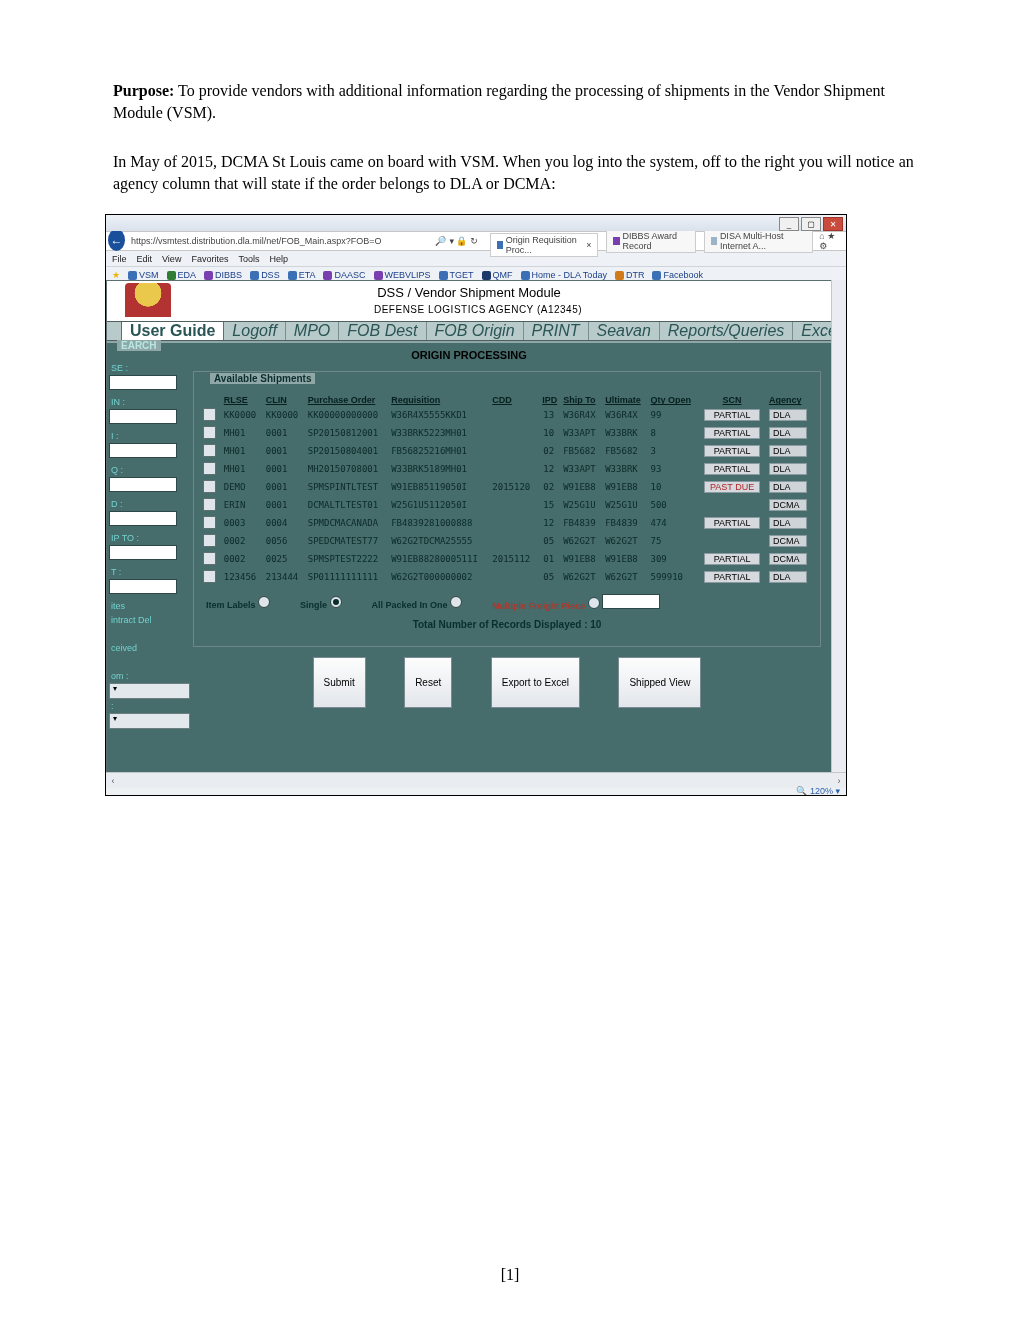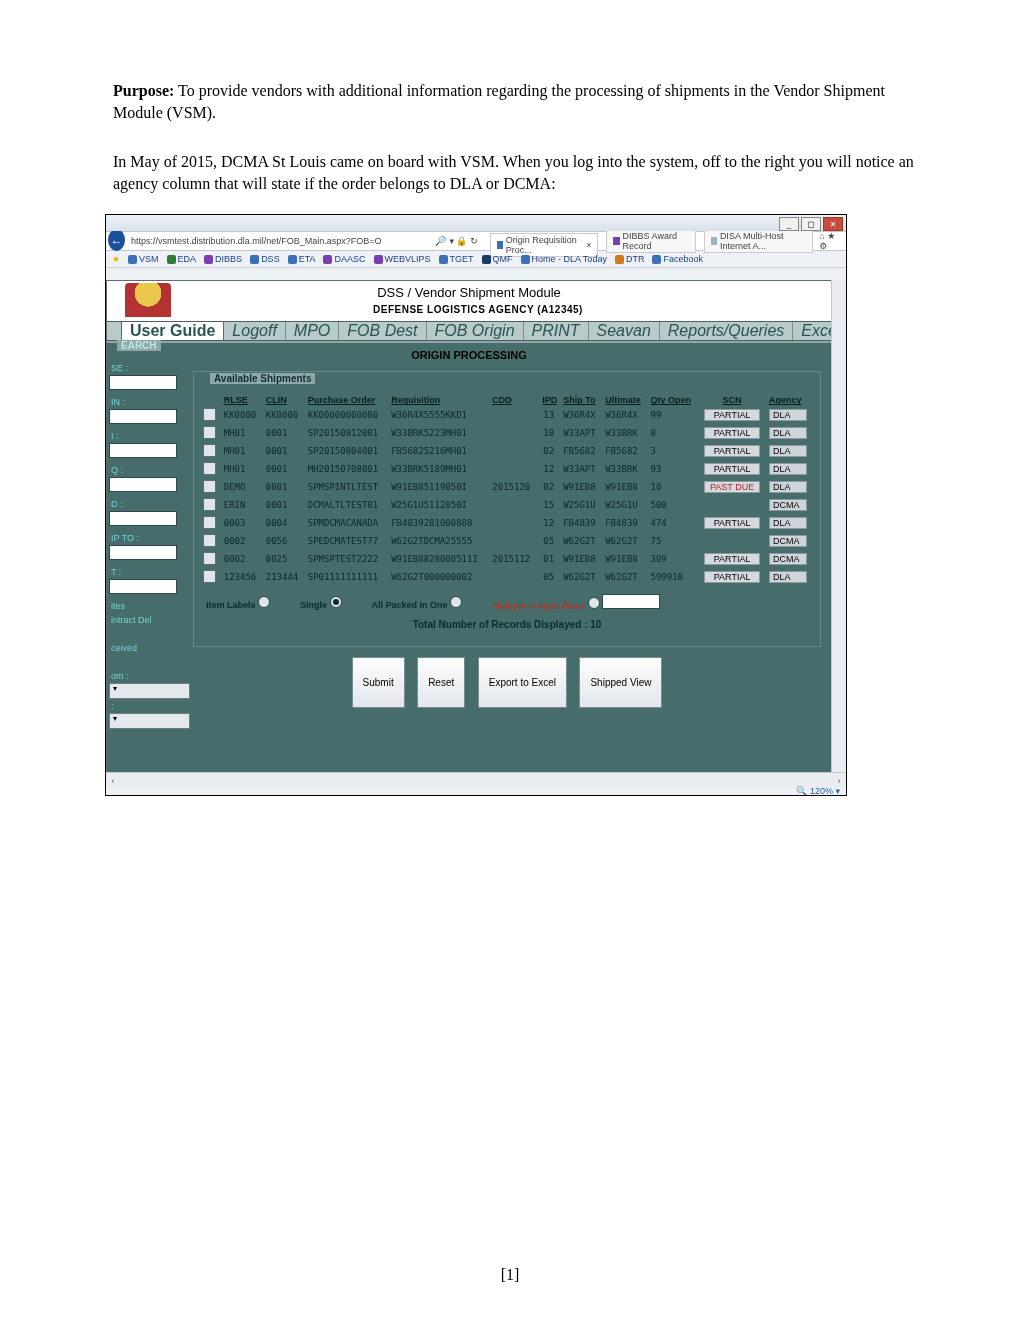--- a/index.html
+++ b/index.html
@@ -23,21 +23,21 @@
   .favbar .star{color:#e6b700;}
   .favitem{ display:flex; align-items:center; gap:2px;}
   .favico{width:9px;height:9px;background:#3b6fb6;border-radius:2px;}
   .appframe { position:absolute; top:65px; left:0; right:14px; bottom:22px; background:#8fa7a6; border:1px solid #5b706f;}
   .scrollbar { position:absolute; top:65px; right:0; bottom:22px; width:14px; background:#e9edf2; border-left:1px solid #c6c6c6;}
   .hscroll { position:absolute; bottom:7px; left:0; right:0; height:15px; background:#e9edf2; border-top:1px solid #c6c6c6; display:flex; align-items:center;}
   .harrow{width:14px;height:14px;display:flex;align-items:center;justify-content:center;font-size:9px;color:#555;}
   .zoom { position:absolute; right:6px; bottom:-1px; font-size:9px; color:#2a5db0;}
   .banner { background:#fff; padding:4px 0 6px 0; text-align:center; position:relative; border-bottom:1px solid #4d5f5e;}
   .banner .title{ font-weight:normal; font-size:13px; font-family:Verdana,Arial,sans-serif;}
-  .banner .sub{ font-size:10px; letter-spacing:0.5px; margin-top:4px; font-weight:bold;margin-left:18px;}
+  .banner .sub{ font-size:10px; letter-spacing:0.5px; margin-top:4px; font-weight:normal;margin-left:18px;}
   .logo{ position:absolute; left:18px; top:2px; width:46px; height:34px; background:radial-gradient(circle at 50% 30%, #e9c84b 0 40%, transparent 41%), linear-gradient(#b33232,#b33232); border-radius:4px 4px 0 0;}
   .tabbar { display:flex; font-size:16px; font-style:italic; color:#2a5555; height:18px; align-items:stretch; border-bottom:1px solid #4d5f5e; background:#b9caca;}
   .apptab { padding:2px 8px; border-right:1px solid #7a8f8e; display:flex; align-items:center; white-space:nowrap;}
   .apptab.first{ background:#fff; font-weight:bold; font-style:normal; border:1px solid #5b706f; border-bottom:none; margin:-1px 0 0 14px;}
   .apptab.alert{ background:#f3d94b; width:14px; justify-content:center; font-style:normal; font-weight:bold; color:#000;}
   .darkbody{ background:#466c6b; position:absolute; top:62px; left:0; right:0; bottom:0; }
   .sectitle{ text-align:center; font-size:11px; color:#000; font-weight:bold; padding:6px 0;}
   .sidebar{ position:absolute; left:0; top:0; bottom:0; width:82px; }
   .sidelabel{ font-size:9px; color:#72d3d0; padding:2px 4px;}
   .sidelabel.legend{ color:#b7e7e5; font-weight:bold;}
@@ -52,21 +52,21 @@
   table.grid td.num{text-align:right; padding-right:6px;}
   .scnbox{ background:#d6dadf; border:1px solid #8a9aa1; color:#000; font-family:Verdana,Arial,sans-serif; font-size:9px; padding:0 4px; display:inline-block; min-width:46px; text-align:center;}
   .scnbox.red{ color:#b02424; }
   .agbox{ background:#cfd4d9; border:1px solid #8a9aa1; color:#000; font-family:Verdana,Arial,sans-serif; font-size:9px; padding:0 3px; display:inline-block; min-width:30px;}
   .cb{ width:11px; height:11px; border:1px solid #5b706f; background:#dfe5ea; display:inline-block;}
   .radios{ display:flex; gap:30px; font-size:9px; color:#0a2e2d; font-weight:bold; padding:8px 6px 4px 6px; align-items:center; font-family:Verdana,Arial,sans-serif;}
   .radio{ width:10px;height:10px;border-radius:50%;border:1px solid #2e4847;background:#dfe5ea;display:inline-block; position:relative;}
   .radio.sel::after{content:"";position:absolute;inset:2px;background:#0a2e2d;border-radius:50%;}
   .countrow{ text-align:center; font-size:10px; color:#0a2e2d; font-weight:bold; padding:4px 0 10px 0;}
   .btnrow{ text-align:center; padding:10px 0;}
-  .btn{ display:inline-block; font-size:10px; background:linear-gradient(#fdfdfd,#e2e6eb); border:1px solid #7a8a92; padding:19px 10px; margin:0 4px; font-family:Tahoma,Arial,sans-serif;}
+  .btn{ display:inline-block; font-size:10px; background:linear-gradient(#fdfdfd,#e2e6eb); border:1px solid #7a8a92; padding:19px 10px; margin:0 17px; font-family:Tahoma,Arial,sans-serif;}
   .pagenum{ position:absolute; bottom:36px; left:0; right:0; text-align:center; font-size:16px; font-family:"Times New Roman",serif;}
   .radiofield{width:56px;height:13px;background:#fff;border:1px solid #2e4847;display:inline-block;}
 </style>
 </head>
 <body>
 
 <p class="para"><b>Purpose:</b><span>  To provide vendors with additional information regarding the processing of shipments in the Vendor Shipment Module (VSM).</span></p>
 <p class="para" style="margin-top:28px">In May of 2015, DCMA St Louis came on board with VSM.  When you log into the system, off to the right you will notice an agency column that will state if the order belongs to DLA or DCMA:</p>
 
 <div class="screenshot">
@@ -89,20 +89,28 @@
         </span>
       <span class="tab">
           <span class="tabico" style="background:#7a3fae"></span>
           <span>DIBBS Award Record</span>
         </span>
       <span class="tab">
           <span class="tabico" style="background:#9fb3c8"></span>
           <span>DISA Multi-Host Internet A...</span>
         </span>
       <span class="right-ico">⌂ ★ ⚙</span>
+    </div>
+    <div class="menubar">
+      <span>File</span>
+      <span>Edit</span>
+      <span>View</span>
+      <span>Favorites</span>
+      <span>Tools</span>
+      <span>Help</span>
     </div>
     <div class="favbar">
       <span class="star">★</span>
       <span class="favitem">
           <span class="favico"></span>
           <span>VSM</span>
         </span>
       <span class="favitem">
           <span class="favico" style="background:#2e7d32"></span>
           <span>EDA</span>

